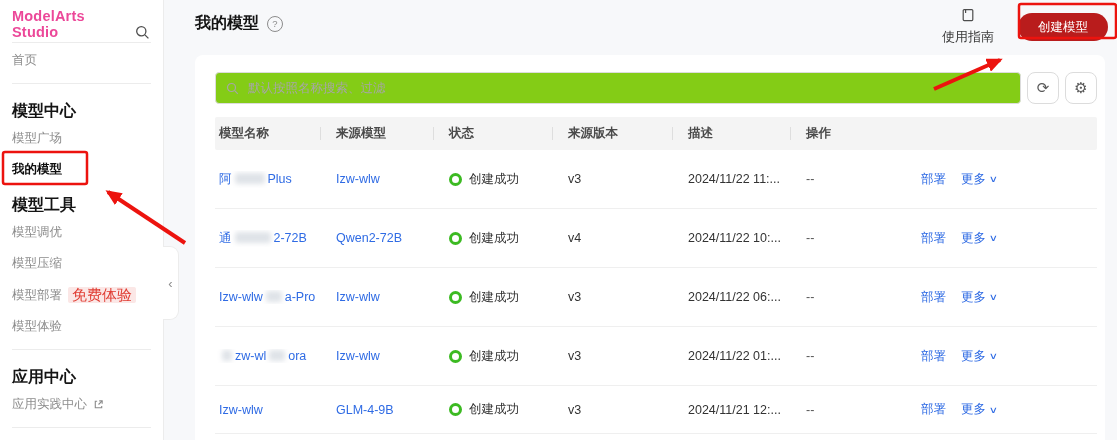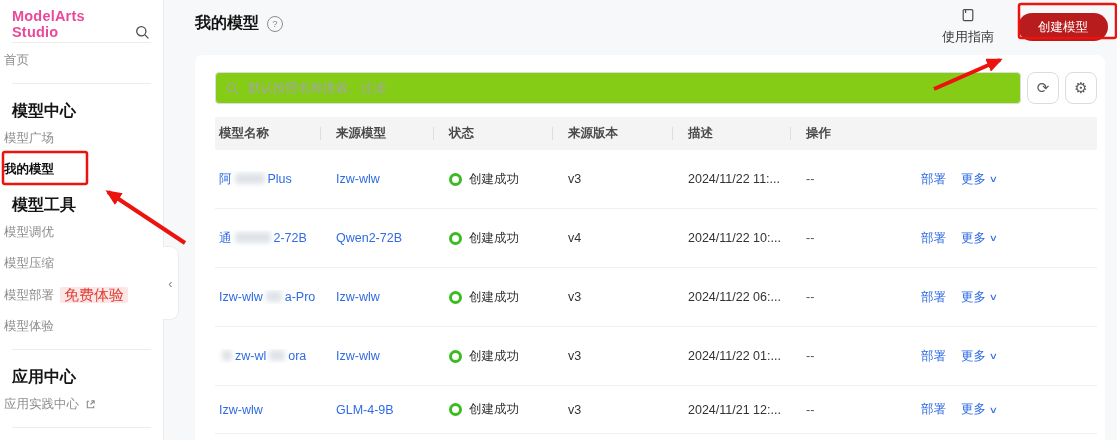--- a/index.html
+++ b/index.html
@@ -6,21 +6,21 @@
   body{
     width:1117px;height:440px;overflow:hidden;position:relative;
     background:#f7f8fa;
     font-family:"Liberation Sans","DejaVu Sans",sans-serif;
     -webkit-font-smoothing:antialiased;color:#333;
   }
   
   .sidebar{position:absolute;left:0;top:0;width:163px;height:440px;background:#fff;border-right:1px solid #ececec;z-index:2;}
   .brand{height:40px;display:flex;align-items:flex-end;justify-content:space-between;padding:0 13px 0 12px;font-size:14.5px;font-weight:700;color:#ec4899;letter-spacing:.2px;}
   .brand-divider{border-top:1px solid #ececec;margin:2px 12px 2px;}
-  .s-link{padding:8px 4px;font-size:12.5px;color:#8c8c8c;line-height:15px;cursor:pointer;display:flex;align-items:center;gap:6px;white-space:nowrap;}
+  .s-link{padding:8px 12px;font-size:12.5px;color:#8c8c8c;line-height:15px;cursor:pointer;display:flex;align-items:center;gap:6px;white-space:nowrap;}
   .s-link.active{color:#0f0f0f;font-weight:700;}
   .s-group{padding:12px 12px 4px;font-size:16px;font-weight:700;color:#141414;line-height:16px;}
   .s-divider{border-top:1px solid #ececec;margin:7px 12px;}
   .s-badge{font-size:15px;color:#e03c32;background:#fbe7e6;padding:1px 4px;border-radius:2px;line-height:14px;}
   .collapse-tab{position:absolute;left:163px;top:246px;width:15px;height:72px;background:#fff;border:1px solid #ececec;border-left:none;border-radius:0 9px 9px 0;display:flex;align-items:center;justify-content:center;color:#8c8c8c;font-size:13px;z-index:3;cursor:pointer;}
   
   .main{position:absolute;left:164px;top:0;right:0;bottom:0;background:#f7f8fa;}
   .main-header{position:relative;height:55px;}
   .page-title-wrap{position:absolute;left:31px;top:13px;display:flex;align-items:center;gap:8px;}
   .page-title{font-size:16px;font-weight:700;color:#141414;}

